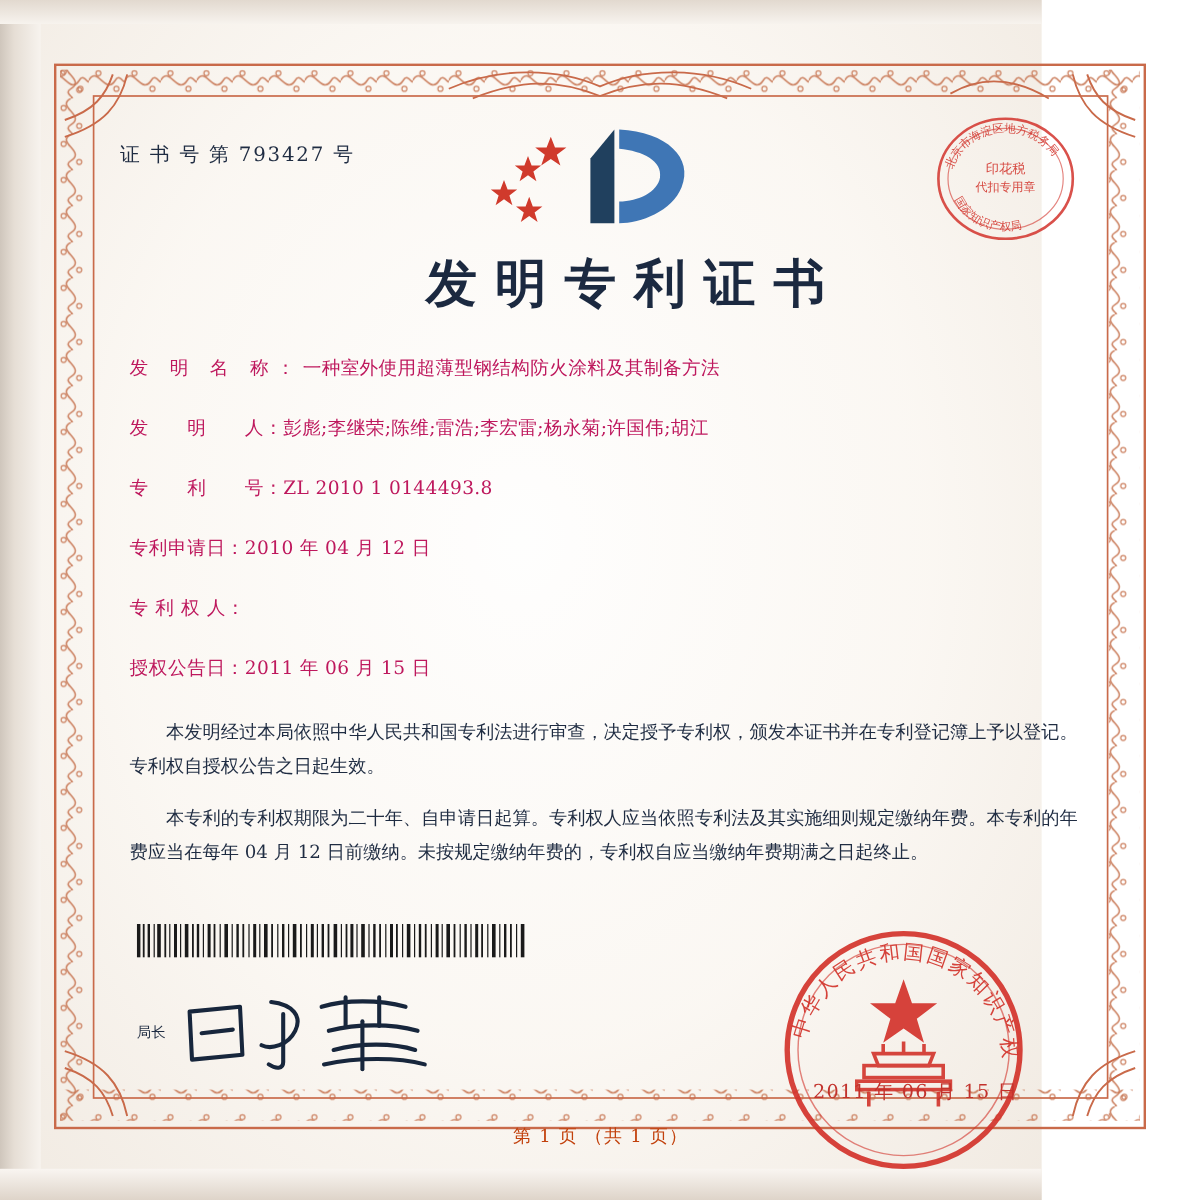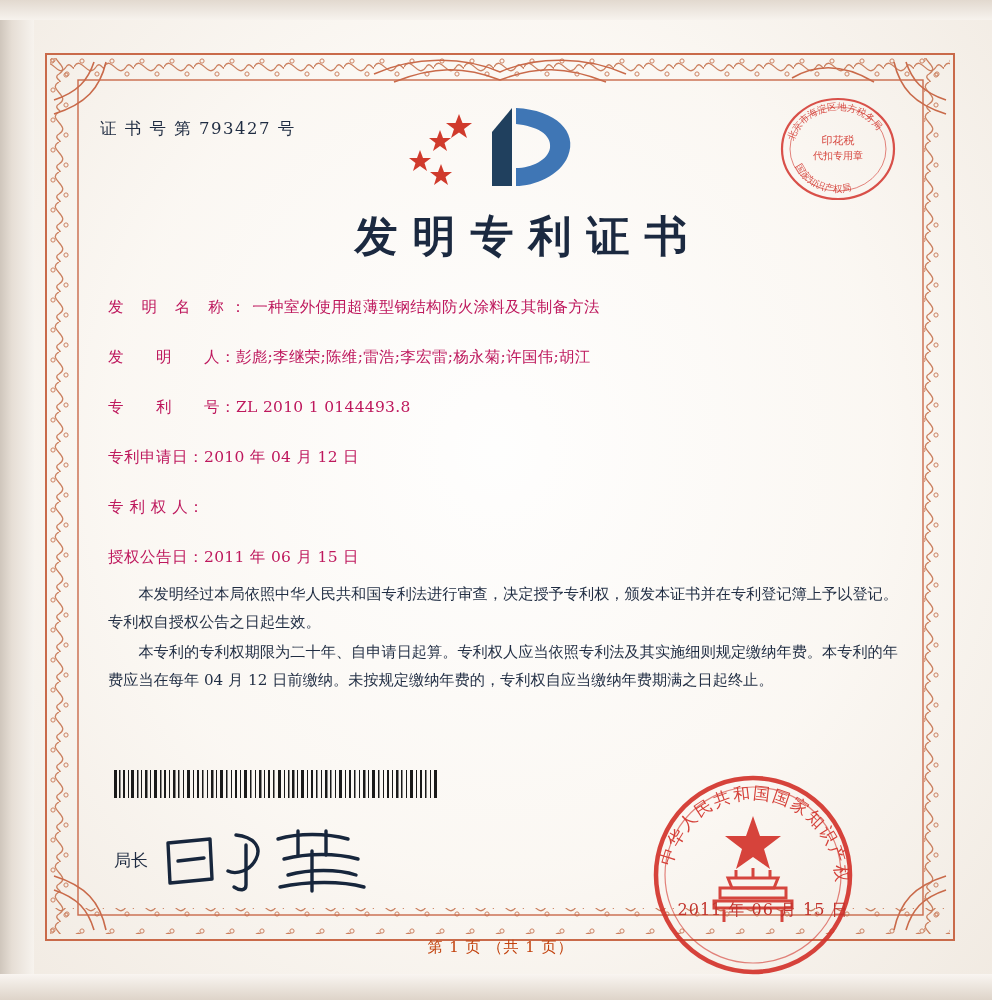--- a/index.html
+++ b/index.html
@@ -10,21 +10,21 @@
   body {
     width: 1000px;
     height: 1000px;
     font-family: "DejaVu Sans", "Liberation Sans", sans-serif;
     overflow: hidden;
   }
 
   
   #page {
     position: relative;
-    width: 992px;
+    width: 868px;
     height: 1000px;
     background: #fbf8f4;
     box-sizing: border-box;
   }
   
   #page::before {
     content: "";
     position: absolute;
     inset: 0;
     background:
@@ -142,21 +142,21 @@
     left: 30px;
     top: 500px;
     width: 790px;
     font-family: "DejaVu Serif", "Liberation Serif", serif;
     font-size: 15.2px;
     line-height: 1.85;
     color: #1f2c42;
     text-align: justify;
   }
   .body-text p {
-    margin: 0 0 2px 0;
+    margin: 16px 0 2px 0;
     text-indent: 2em;
   }
 
   
   .barcode {
     position: absolute;
     left: 36px;
     top: 690px;
     width: 330px;
     height: 28px;
@@ -165,21 +165,21 @@
   
   .sign-row {
     position: absolute;
     left: 36px;
     top: 745px;
     display: flex;
     align-items: center;
   }
   .sign-label {
     font-family: "DejaVu Serif", "Liberation Serif", serif;
-    font-size: 17px;
+    font-size: 12px;
     color: #1f2c42;
     margin-right: 10px;
   }
   .signature {
     width: 220px;
     height: 70px;
   }
 
   
   .seal-big {

